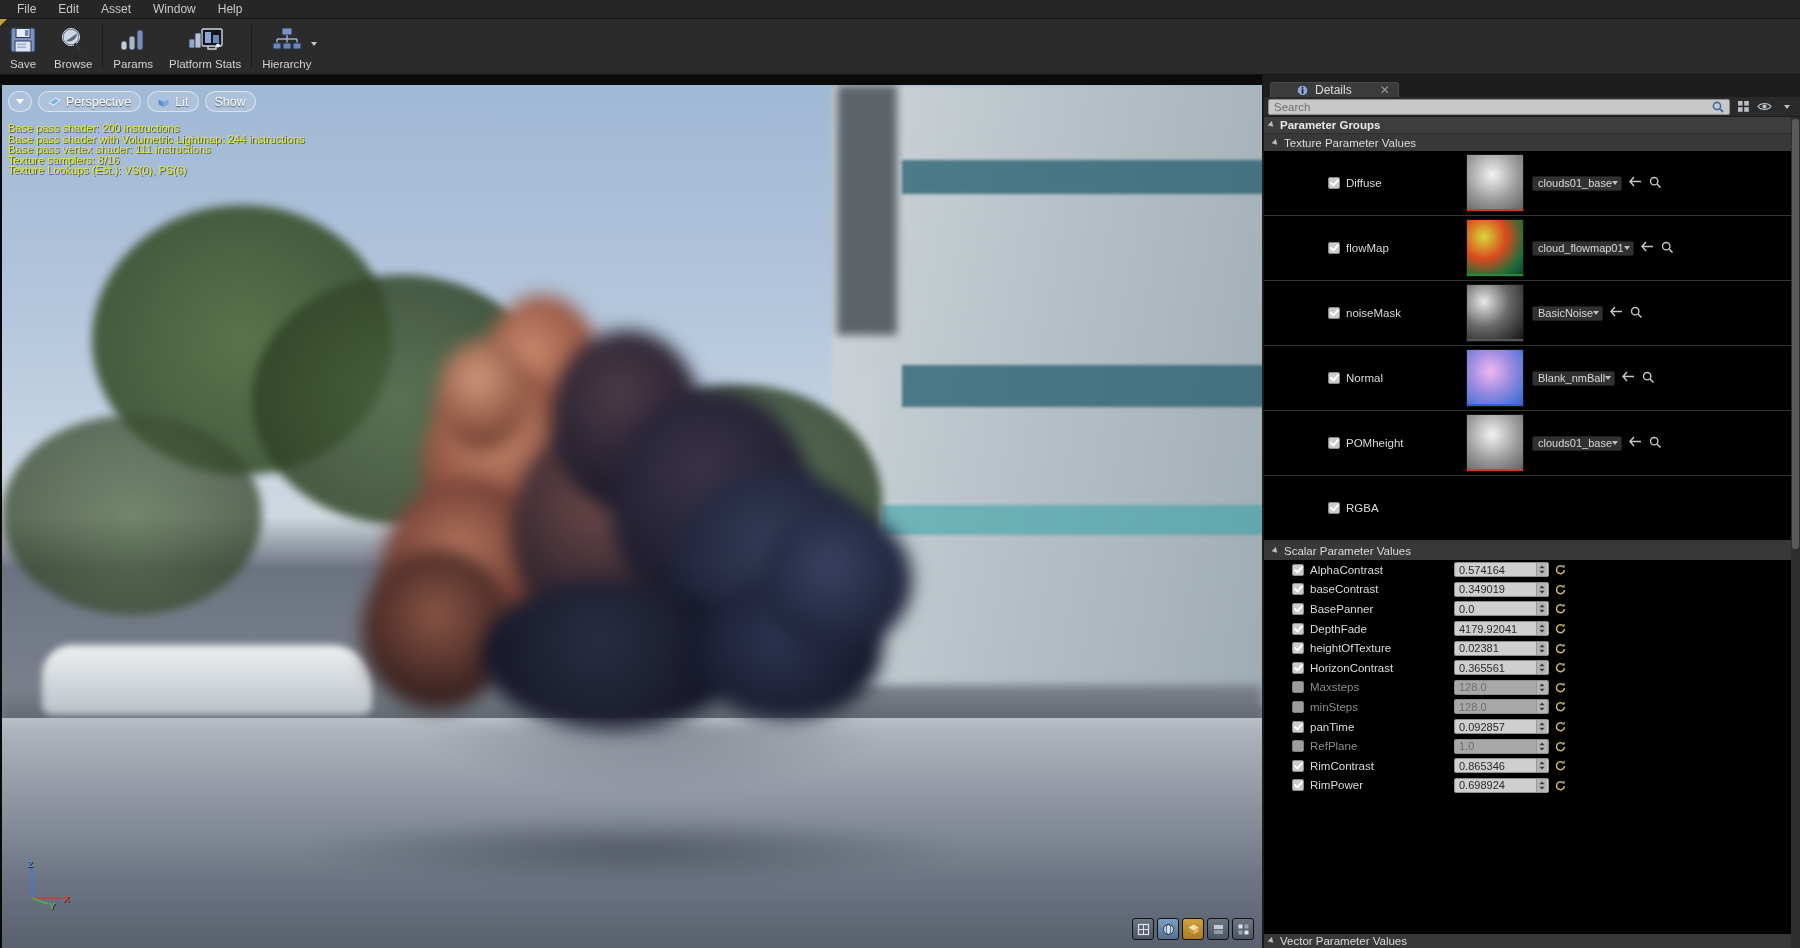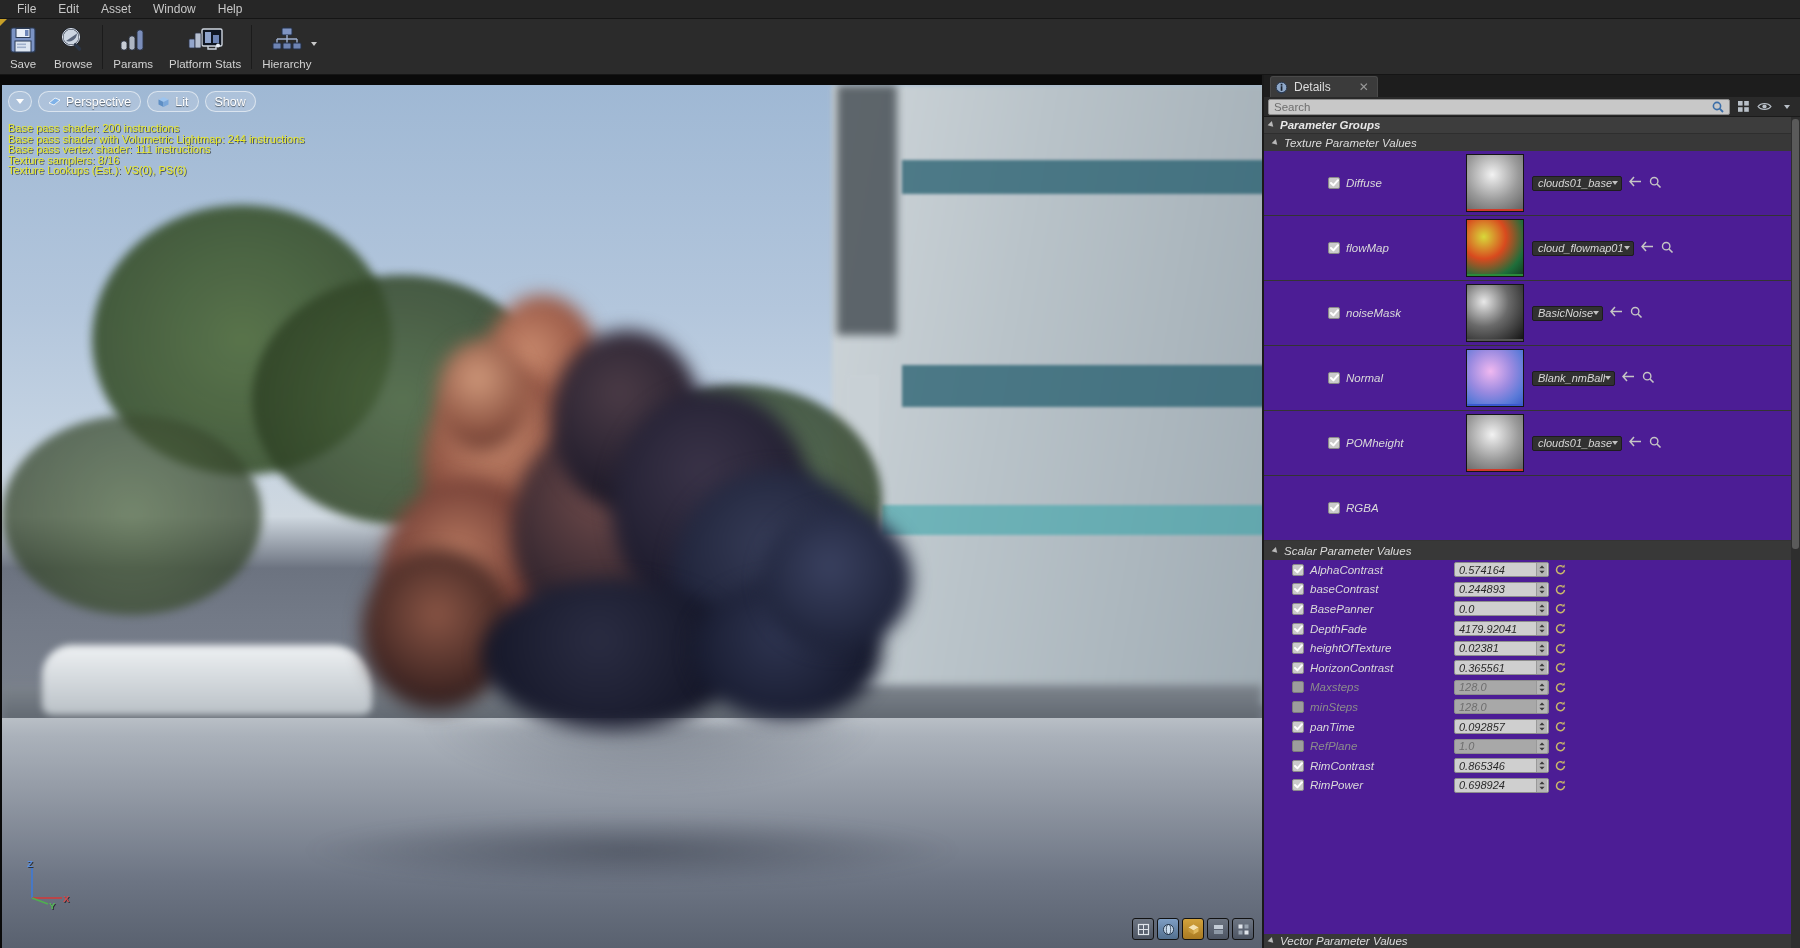--- a/index.html
+++ b/index.html
@@ -86,37 +86,37 @@
 
   
   .vp-btns { position:absolute; right:8px; bottom:8px; display:flex; gap:3px; z-index:30; }
   .vp-sb { width:22px; height:22px; border-radius:3px; border:1px solid #121212;
     display:flex; align-items:center; justify-content:center; cursor:default; }
 
   
   .details { width:536px; background:#242424; display:flex; flex-direction:column; }
   .tabstrip { height:22px; background:#1d1d1d; display:flex; align-items:flex-end;
     padding-left:6px; }
-  .tab { height:21px; background:#3b3b3b; display:flex; align-items:center; gap:6px;
-    padding:0 8px 0 4px; border:1px solid #4a4a4a; border-bottom:none;
+  .tab { height:15px; background:#3b3b3b; display:flex; align-items:center; gap:6px;
+    padding:0 8px 0 25px; border:1px solid #4a4a4a; border-bottom:none;
     border-radius:3px 3px 0 0; cursor:default; }
   .tab-title { color:#ddd; font-size:12px; }
   .tab-x { color:#9a9a9a; font-size:12px; margin-left:22px; cursor:default; }
 
   .search-row { height:20px; background:#2a2a2a; display:flex; align-items:center;
     padding:0 4px; gap:4px; border-bottom:1px solid #1b1b1b; }
   .search-box { flex:1; height:16px; background:#c8c8c8; border:1px solid #8d8d8d;
     border-radius:2px; display:flex; align-items:center; padding:0 5px; position:relative; }
   .search-box input { flex:1; border:none; outline:none; background:transparent;
     font-size:11.5px; color:#333; font-family:"Liberation Sans", sans-serif; }
   .search-box input::placeholder { color:#6e6e6e; }
   .icon-btn { width:18px; height:17px; display:flex; align-items:center;
     justify-content:center; cursor:default; border-radius:2px; }
 
-  .pane { flex:1; background:#4c1d95; overflow:hidden; position:relative;font-style:italic; }
+  .pane { flex:1; background:#000000; overflow:hidden; position:relative; }
 
   .grp-hdr { height:17px; display:flex; align-items:center; gap:5px; padding-left:5px;
     background:#383838; cursor:default; }
   .grp-hdr.top { background:#3d3d3d; border-bottom:1px solid #2e2e2e; }
   .tri { width:0; height:0; border-left:5px solid #b9b9b9;
     border-top:3.5px solid transparent; border-bottom:3.5px solid transparent;
     transform:rotate(45deg); margin-right:1px; }
   .grp-t { color:#dcdcdc; font-size:11.5px; }
   .grp-t.b { font-weight:bold; color:#e8e8e8; }
   .grp-hdr.sub { padding-left:9px; }
@@ -636,21 +636,21 @@
             <div class="sc-left">
               <div class="cb">
                 <svg width="9" height="8" viewBox="0 0 9 8">
                   <path d="M1 4 L3.4 6.4 L8 1.2" fill="none" stroke="#ffffff" stroke-width="2" stroke-linecap="round" stroke-linejoin="round"></path>
                 </svg>
               </div>
               <span class="p-lbl">baseContrast</span>
             </div>
             <div class="sc-right">
               <div class="num">
-                <span>0.244893</span>
+                <span>0.349019</span>
                 <div class="spin">
                   <svg width="8" height="9" viewBox="0 0 8 9">
                     <path d="M4 0.5 L6.6 3.2 L1.4 3.2 Z" fill="#3a3a3a"></path>
                     <path d="M4 8.5 L1.4 5.8 L6.6 5.8 Z" fill="#3a3a3a"></path>
                   </svg>
                 </div>
               </div>
               <div class="reset">
                 <svg width="11" height="11" viewBox="0 0 11 11">
                   <path d="M9.5 6 A4 4 0 1 1 7.6 2.3" fill="none" stroke="#c9b86a" stroke-width="1.5"></path>

